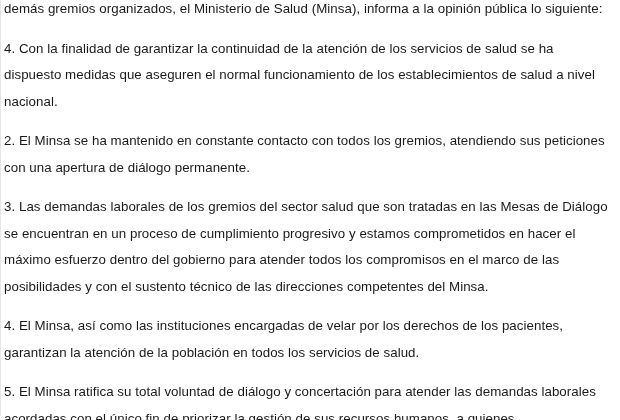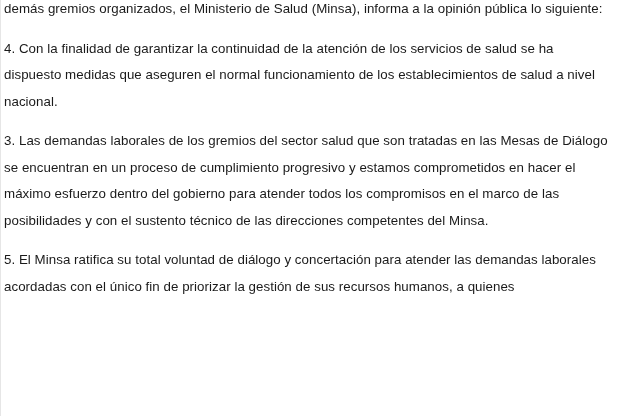--- a/index.html
+++ b/index.html
@@ -45,16 +45,18 @@
   }
 </style>
 </head>
 <body>
 
 <div class="page">
   <div class="left-rule"></div>
   <div class="article-body">
     <p class="para">demás gremios organizados, el Ministerio de Salud (Minsa), informa a la opinión pública lo siguiente:</p>
     <p class="para">4. Con la finalidad de garantizar la continuidad de la atención de los servicios de salud se ha dispuesto medidas que aseguren el normal funcionamiento de los establecimientos de salud a nivel nacional.</p>
+    <p class="para">2. El Minsa se ha mantenido en constante contacto con todos los gremios, atendiendo sus peticiones con una apertura de diálogo permanente.</p>
     <p class="para">3. Las demandas laborales de los gremios del sector salud que son tratadas en las Mesas de Diálogo se encuentran en un proceso de cumplimiento progresivo y estamos comprometidos en hacer el máximo esfuerzo dentro del gobierno para atender todos los compromisos en el marco de las posibilidades y con el sustento técnico de las direcciones competentes del Minsa.</p>
+    <p class="para">4. El Minsa, así como las instituciones encargadas de velar por los derechos de los pacientes, garantizan la atención de la población en todos los servicios de salud.</p>
     <p class="para">5. El Minsa ratifica su total voluntad de diálogo y concertación para atender las demandas laborales acordadas con el único fin de priorizar la gestión de sus recursos humanos, a quienes</p>
   </div>
 </div>
 
 </body></html>

